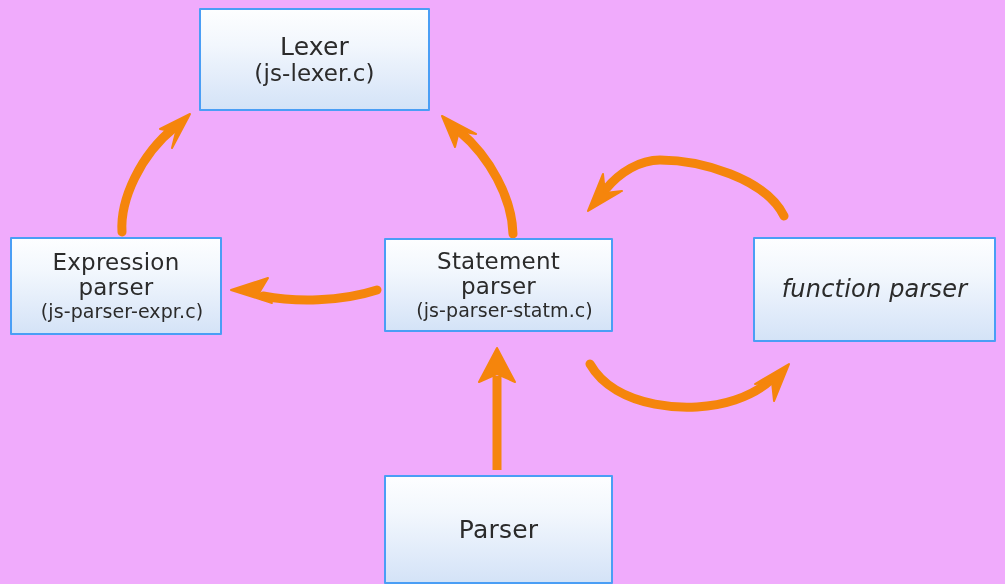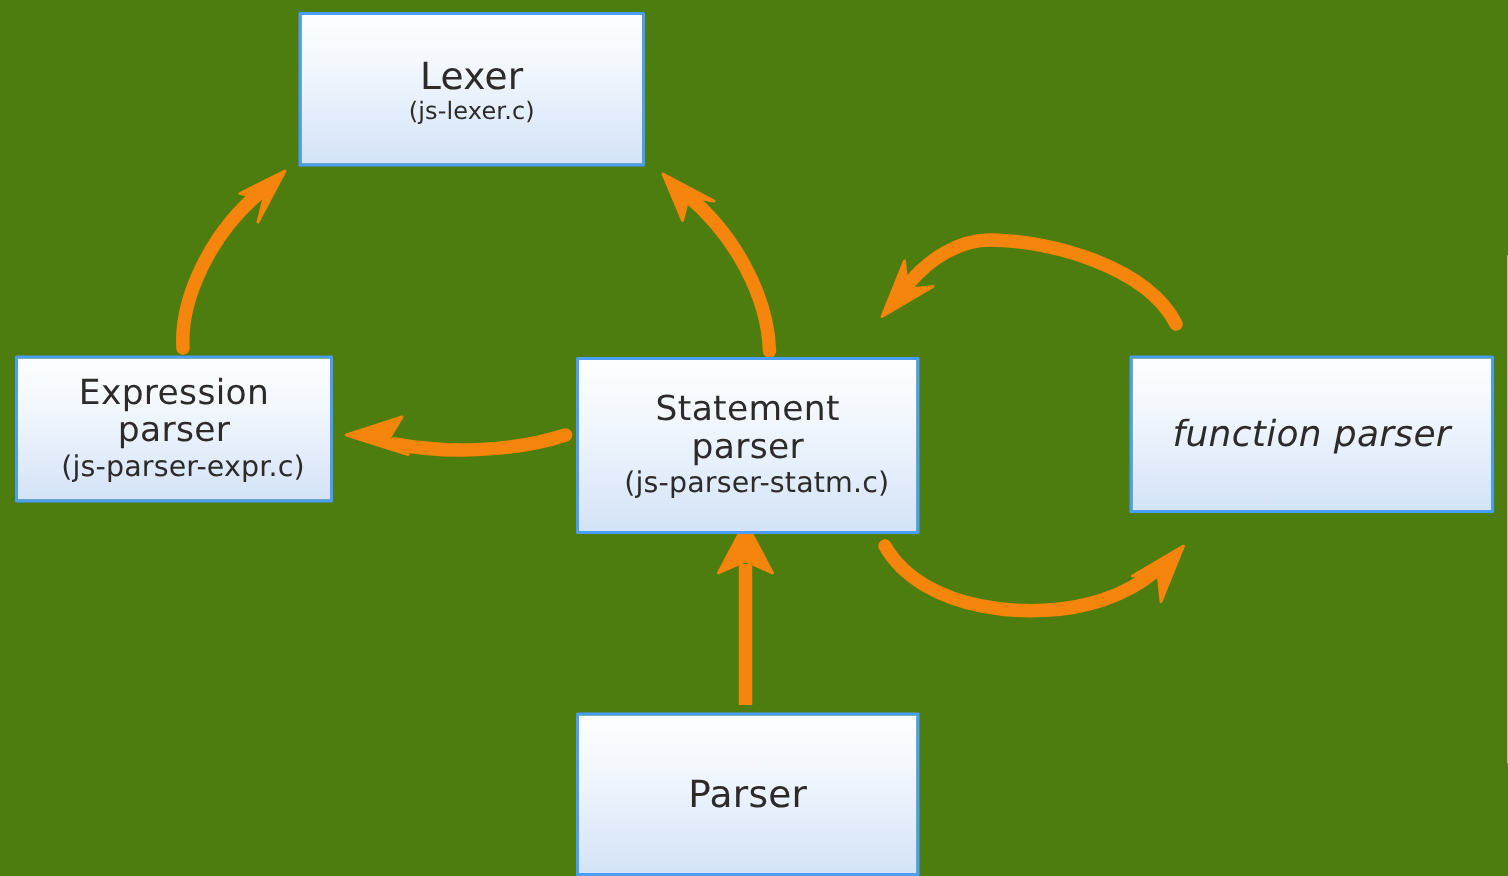--- a/index.html
+++ b/index.html
@@ -8,21 +8,21 @@
     padding: 0;
     background: #ffffff;
   }
   body {
     font-family: "DejaVu Sans", sans-serif;
   }
   #canvas {
     position: relative;
     width: 1005px;
     height: 584px;
-    background: #4d7c0f;
+    background: #f0abfc;
     overflow: hidden;
   }
   .node {
     position: absolute;
     box-sizing: border-box;
     border: 2px solid #4a9ef5;
     background: linear-gradient(to bottom, #fdfeff 0%, #f2f7fd 35%, #e2ecfa 70%, #d4e3f7 100%);
     display: flex;
     flex-direction: column;
     align-items: center;
@@ -31,36 +31,36 @@
     color: #2b2b2b;
     line-height: 1.12;
     border-radius: 1px;
   }
   .node .title {
     font-size: 25px;
     letter-spacing: 0.2px;
     white-space: nowrap;
   }
   .node .sub {
-    font-size: 16px;
+    font-size: 23px;
     letter-spacing: 0.1px;
     white-space: nowrap;
   }
   .node.two-line .title {
     font-size: 23px;
   }
   .node.two-line .sub {
     font-size: 19px;
     margin-left: 12px;
   }
 
   
   #node-lexer      { left: 199px; top: 8px;   width: 231px; height: 103px; }
   #node-expression { left: 10px;  top: 237px; width: 212px; height: 98px; }
-  #node-statement  { left: 384px; top: 238px; width: 229px; height: 118px; }
+  #node-statement  { left: 384px; top: 238px; width: 229px; height: 94px; }
   #node-function   { left: 753px; top: 237px; width: 243px; height: 105px; }
   #node-parser     { left: 384px; top: 475px; width: 229px; height: 109px; }
 
   #node-function .title { font-size: 24px; font-style: italic; }
   #node-function .sub   { font-size: 19px; }
   #node-parser .title   { font-size: 25px; }
   #node-parser .sub     { font-size: 20px; }
 
   #arrows {
     position: absolute;

